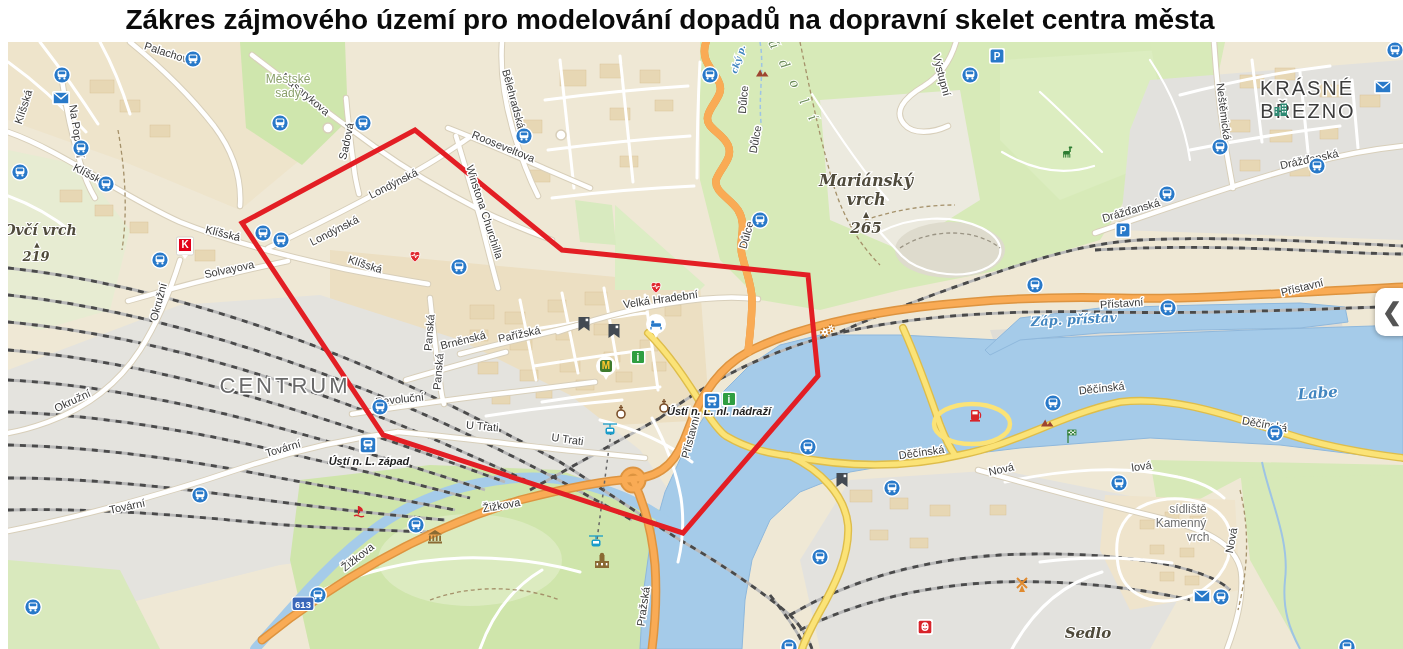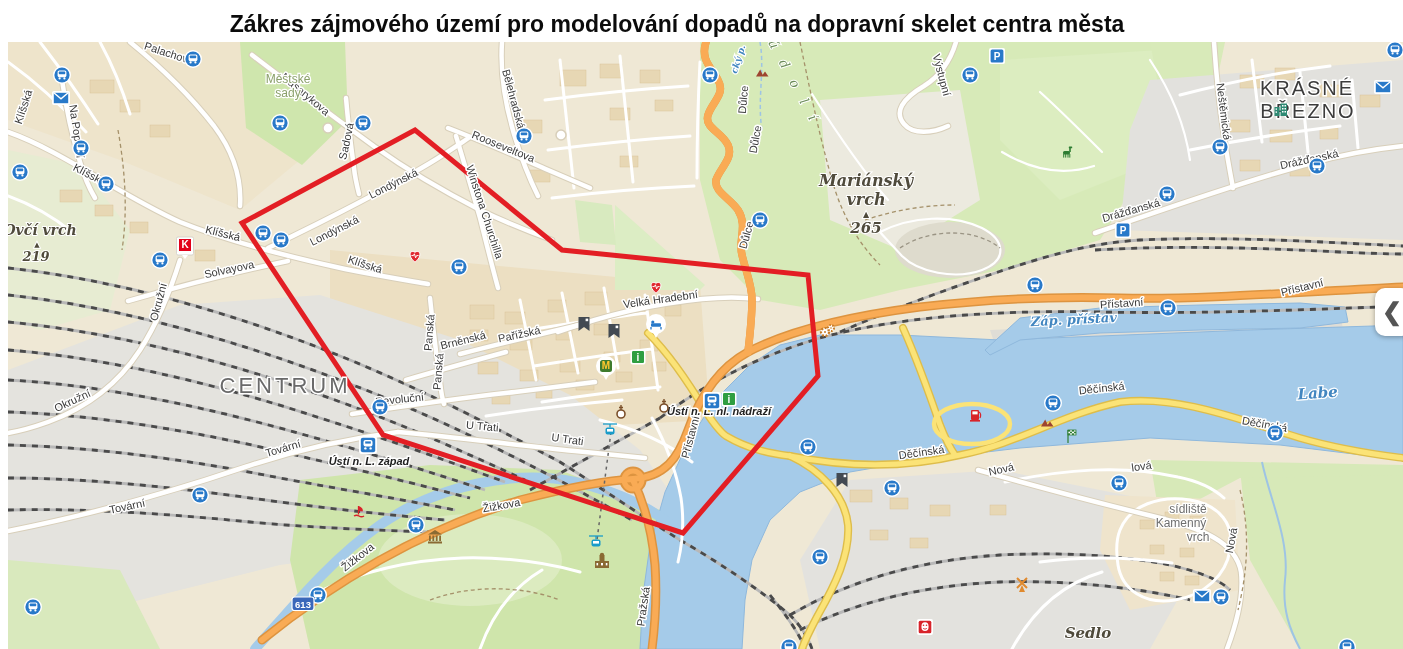--- a/index.html
+++ b/index.html
@@ -1,19 +1,19 @@
 <!DOCTYPE html>
 <html><head>
 <meta charset="utf-8">
 <style>
   html,body{margin:0;padding:0;background:#fff;width:1403px;height:649px;overflow:hidden;
     font-family:"Liberation Sans",sans-serif;}
   .page{position:relative;width:1403px;height:649px;background:#fff;}
-  h1.title{position:absolute;top:4px;left:0;width:1340px;margin:7px;text-align:center;
-    font-size:23px;font-weight:bold;color:#0b0b0b;font-family:"Liberation Sans",sans-serif;}
+  h1.title{position:absolute;top:4px;left:0;width:1340px;margin:0;text-align:center;
+    font-size:28px;font-weight:bold;color:#0b0b0b;font-family:"Liberation Sans",sans-serif;}
   .map-wrap{position:absolute;left:8px;top:42px;width:1395px;height:607px;overflow:hidden;background:#efe9d8;}
   svg{display:block;}
   
   text{font-family:"Liberation Sans",sans-serif;text-anchor:middle;}
   .lbl{font-size:11px;fill:#3a3a3a;paint-order:stroke;stroke:#ffffff;stroke-width:3px;stroke-linejoin:round;}
   .wlbl{font-family:"DejaVu Serif",serif;font-style:italic;font-weight:bold;fill:#4286c0;
         paint-order:stroke;stroke:#fff;stroke-width:2.5px;}
   .hill{font-family:"DejaVu Serif",serif;font-style:italic;font-weight:bold;fill:#4f4a3b;
         paint-order:stroke;stroke:#fff;stroke-width:2px;}
   .park{font-size:12px;fill:#8aa06a;paint-order:stroke;stroke:#fff;stroke-width:2.5px;}

